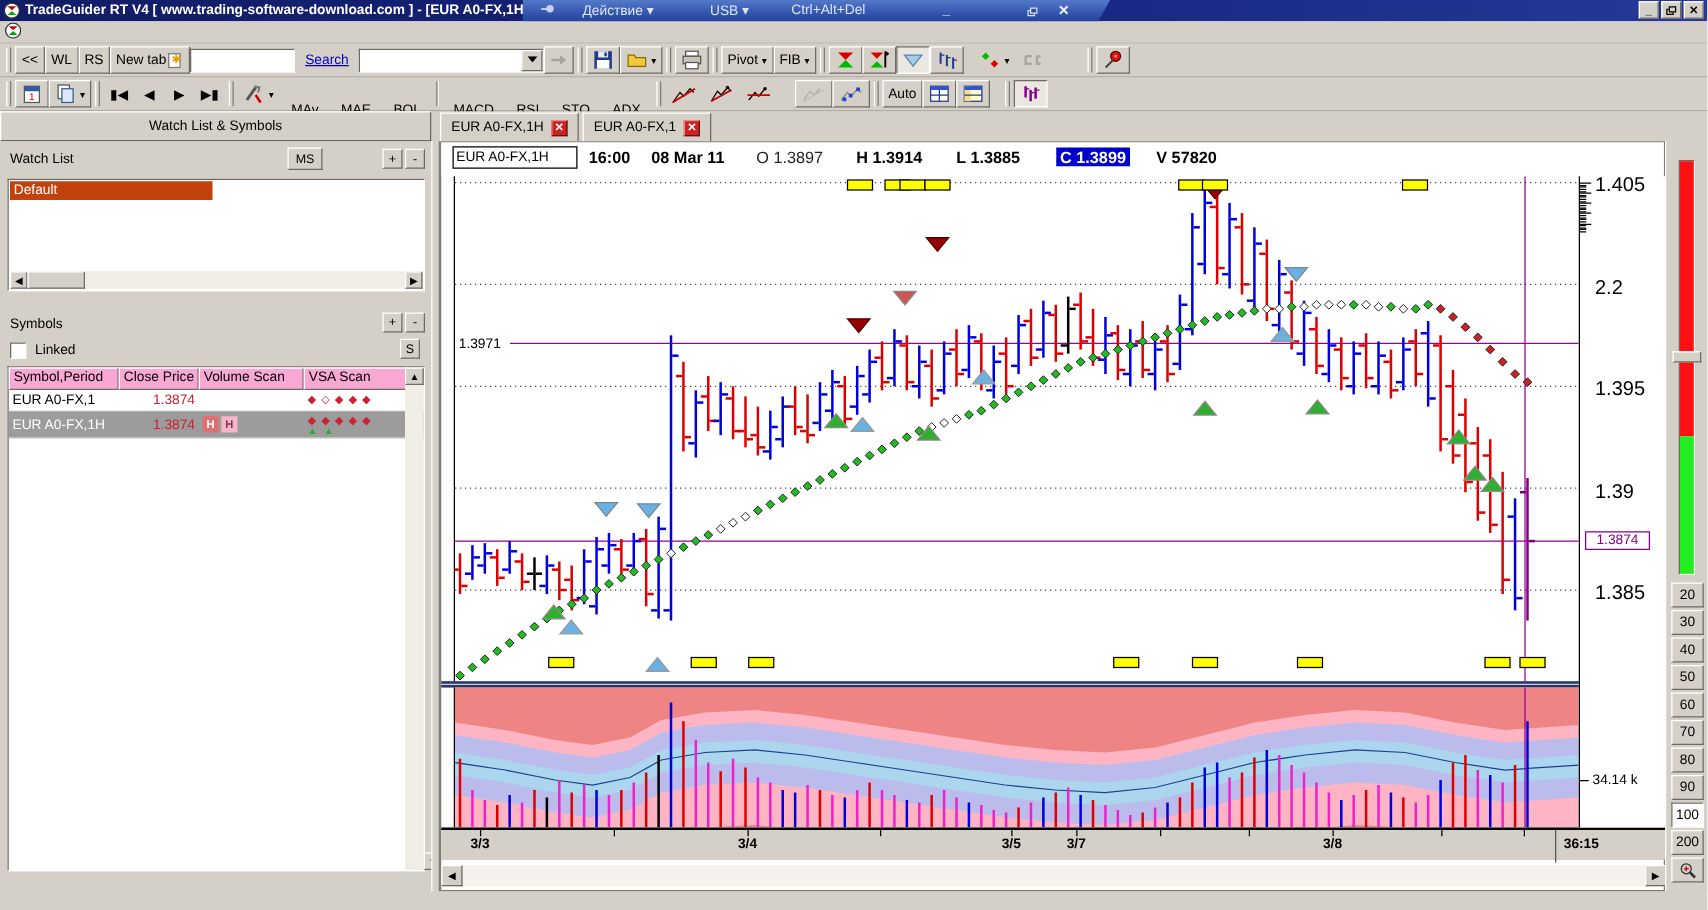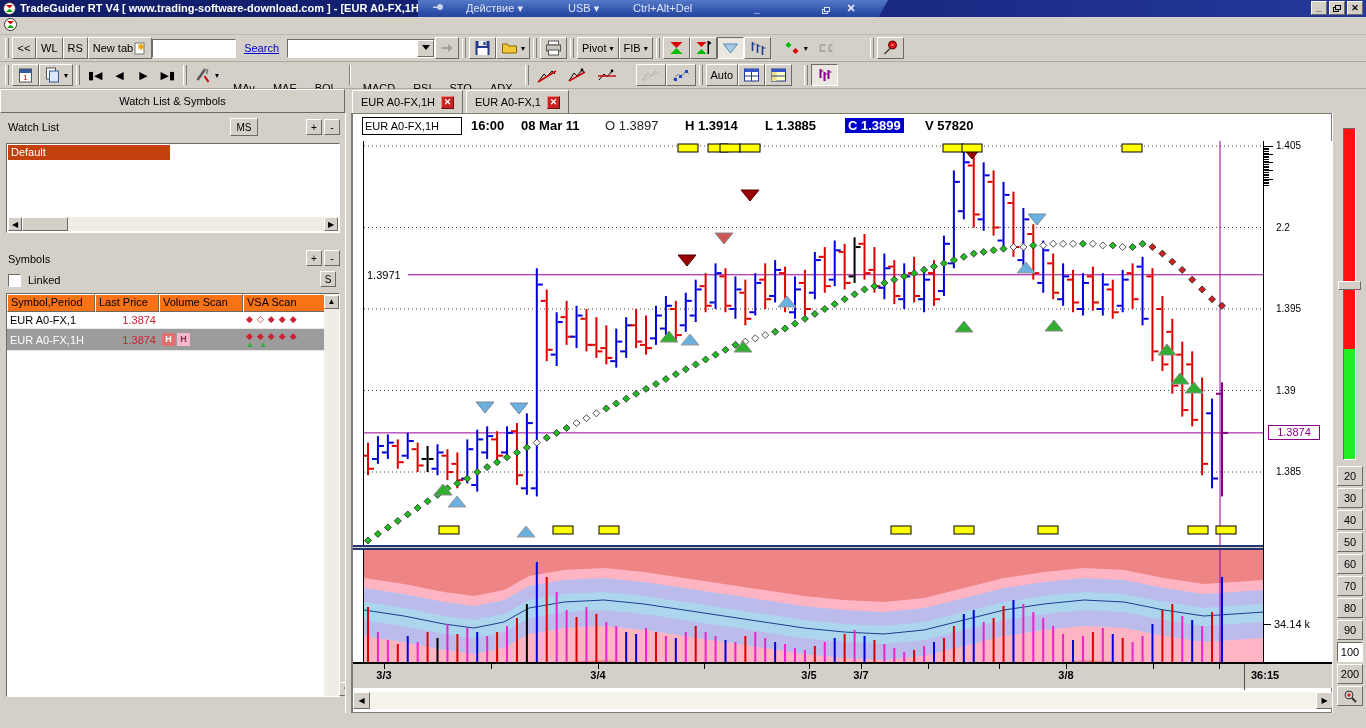--- a/index.html
+++ b/index.html
@@ -67,21 +67,21 @@
   .mini-btn { position:absolute; width:16px; height:16px; font-size:10px; }
   #watch-listbox { position:absolute; left:6px; top:30px; width:334px; height:90px; }
   #wl-default { margin:1px; width:162px; height:15px; background:#c2410c; color:#fff; padding-left:3px; line-height:15px; }
   .hscroll { position:absolute; left:1px; right:1px; bottom:1px; height:14px; background:#efede4; display:flex; }
   .sbtn { width:14px; height:14px; font-size:8px; padding:0; }
   .sthumb { width:46px; height:14px; }
   #linked-box { position:absolute; left:8px; top:161px; width:13px; height:13px; }
   #symbols-table { position:absolute; left:6px; top:180px; width:334px; height:404px; background:#fff;
      border:1px solid; border-color:#6d6a63 #ffffff #ffffff #6d6a63; }
   .thead { display:flex; height:18px; }
-  .th { border:1px solid; border-color:#ffffff #6d6a63 #6d6a63 #ffffff; background:#f97316;
+  .th { border:1px solid; border-color:#ffffff #6d6a63 #6d6a63 #ffffff; background:#f9a8d4;
      padding:1px 3px; font-size:11px; overflow:hidden; white-space:nowrap; }
   .trow { display:flex; border-bottom:1px solid #e8e8e8; }
   .td { padding:2px 3px; font-size:11px; white-space:nowrap; overflow:hidden; display:flex; align-items:center; }
   .price-red { color:#cc2233; justify-content:flex-end; }
   .vsa-dia { color:#cc2233; font-size:9px; letter-spacing:4px; }
   .hbadge { width:13px; height:13px; text-align:center; line-height:13px; font-size:9px; font-weight:bold; margin-right:2px; }
   #tbl-vscroll { position:absolute; right:0; top:0; width:15px; height:100%; background:#efede4; }
   .sel { background:#9c9c9c; }
   .sel .sym { color:#ffffff; }
 
@@ -97,21 +97,21 @@
   #splitter { position:absolute; left:0px; top:431px; width:980px; height:5px; background:#d4d0c8;
      border-top:2px solid #26356e; border-bottom:2px solid #26356e; }
   #vol-plot { position:absolute; left:10px; top:436px; border-left:1px solid #000; }
   #time-axis { position:absolute; left:0; top:548px; width:980px; height:26px; background:#d4d0c8; border-top:2px solid #000; }
   .taxis-label { position:absolute; top:5px; font-weight:bold; transform:translateX(-50%); }
   .taxis-tick { position:absolute; top:0; width:1px; height:5px; background:#000; }
   #taxis-sep { position:absolute; left:891px; top:0; width:1px; height:26px; background:#555; }
   #countdown { position:absolute; left:898px; top:5px; font-weight:bold; }
   #price-axis { position:absolute; left:910px; top:27px; width:70px; height:521px; border-left:1px solid #000; background:#fff; }
   .ptick { position:absolute; left:0; height:1px; background:#000; }
-  .plabel { position:absolute; left:12px; font-size:10px; }
+  .plabel { position:absolute; left:12px; font-size:16px; }
   #last-price-box { position:absolute; left:4px; width:52px; height:15px; border:1px solid #880088; color:#880088;
      background:#fff; font-size:11px; text-align:center; line-height:13px; }
   #vol-label { position:absolute; left:10px; font-size:11px; }
   #chart-hscroll { position:absolute; left:0; top:578px; width:980px; height:17px; background:#f4f2ea; display:flex; }
   #chart-hscroll .sbtn { width:17px; height:17px; }
   #chart-hscroll .spacer { flex:1; }
 
   
   #rightstrip { position:absolute; left:1332px; top:113px; width:34px; height:600px; background:#d4d0c8;
      border-left:1px solid #ffffff; }
@@ -453,21 +453,21 @@
     <span class="side-label" style="left:8px; top:140px;">Symbols</span>
     <span class="btn mini-btn" style="left:306px; top:137px;">+</span>
     <span class="btn mini-btn" style="left:324px; top:137px;">-</span>
     <span id="linked-box" class="sunken"></span>
     <span class="side-label" style="left:28px; top:161px;">Linked</span>
     <span class="btn mini-btn" style="left:320px; top:158px;">S</span>
 
     <div id="symbols-table">
       <div class="thead" id="tbl-head">
           <span class="th" style="width: 88px;">Symbol,Period</span>
-          <span class="th" style="width: 64px;">Last Price</span>
+          <span class="th" style="width: 64px;">Close Price</span>
           <span class="th" style="width: 84px;">Volume Scan</span>
           <span class="th" style="width: 82px;">VSA Scan</span>
         </div>
       <div id="tbl-body">
           <div class="trow">
             <span class="td sym" style="width: 88px;">EUR A0-FX,1</span>
             <span class="td price-red" style="width: 64px;">1.3874</span>
             <span class="td" style="width: 84px;"></span>
             <span class="td" style="width: 82px; display: block;">
               <div class="vsa-dia">◆◇◆◆◆</div>

